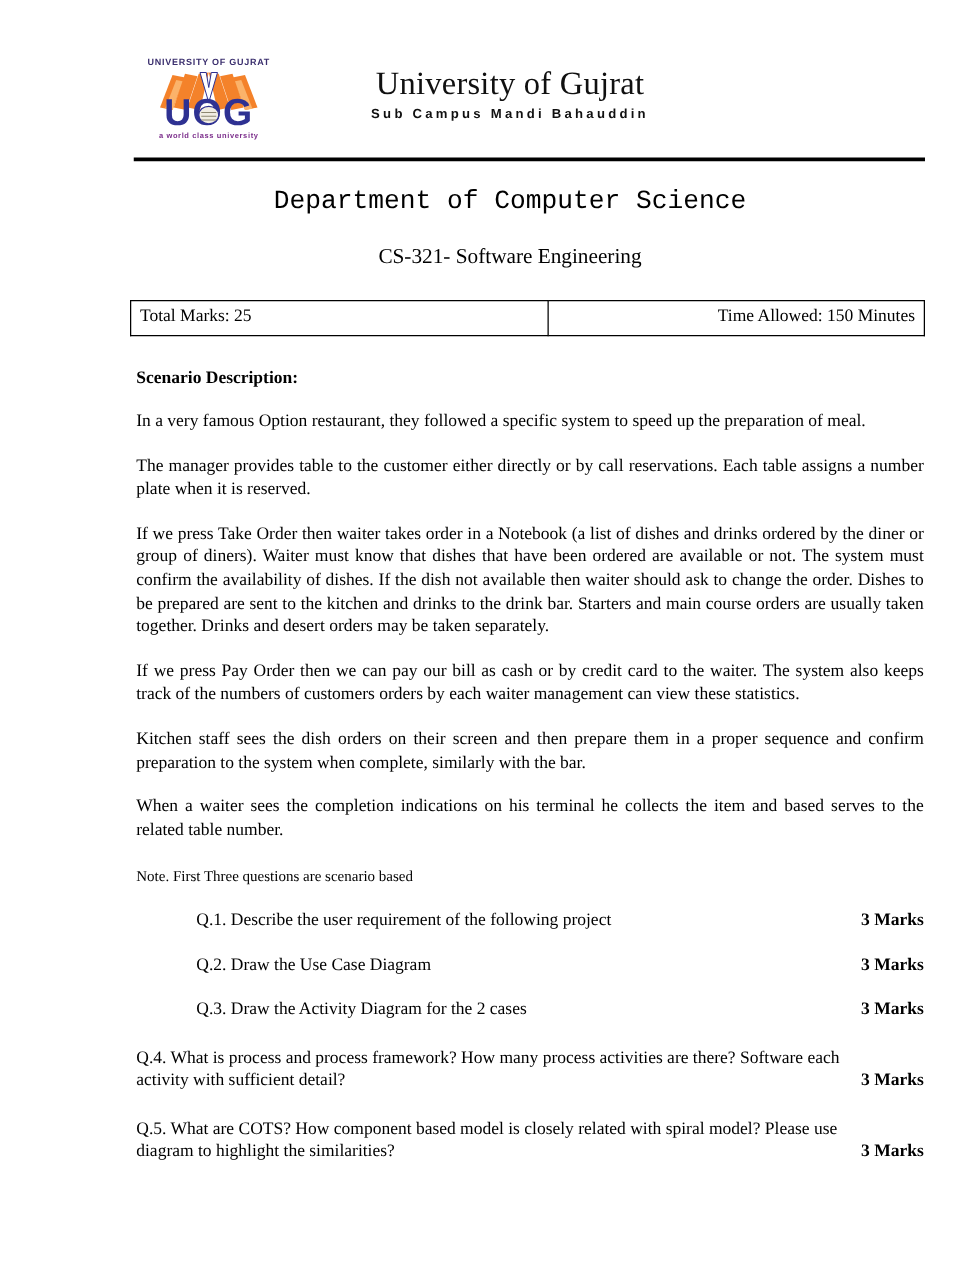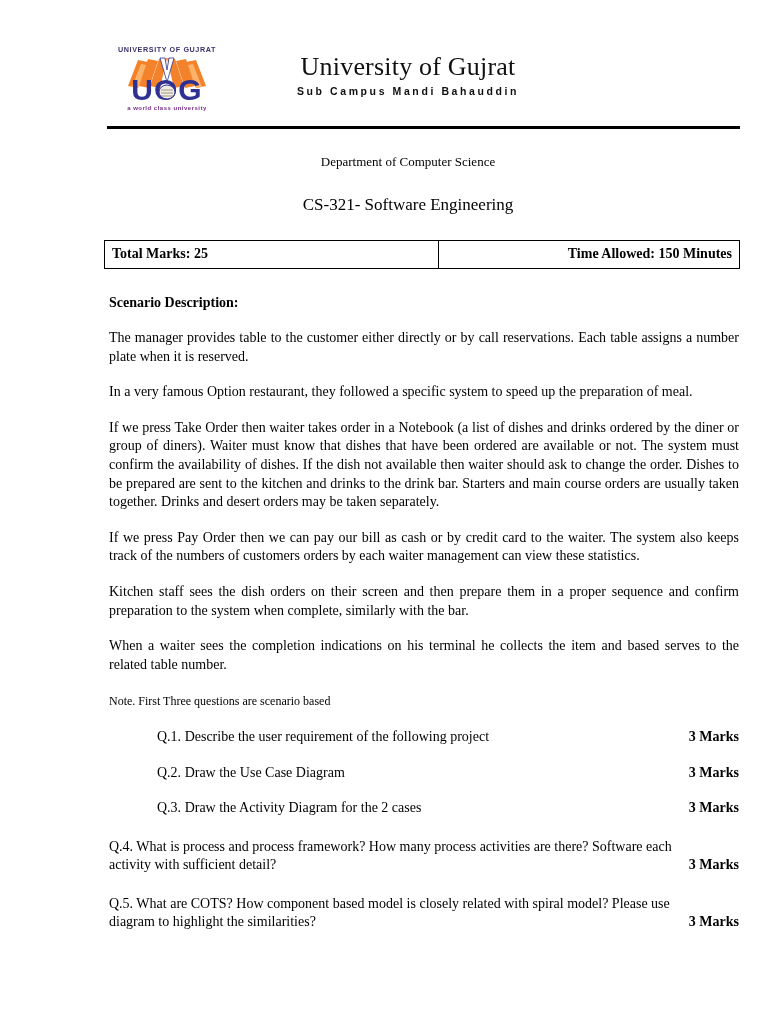--- a/index.html
+++ b/index.html
@@ -72,22 +72,23 @@
     margin-left: 79px;
   }
 
   
   .titles {
     text-align: center;
     margin-top: 22px;
     padding-left: 48px;
   }
   .dept {
-    font-size: 13px;
+    font-size: 21px;
     line-height: 22px;
+    font-family: Liberation Mono, monospace;
   }
   .course {
     font-size: 17px;
     line-height: 22px;
     margin-top: 21px;
   }
   .exam {
     font-size: 14.5px;
     line-height: 20px;
     margin-top: 19px;
@@ -96,21 +97,21 @@
   
   .marks-table {
     margin: 24px 0 0 76px;
     width: 636px;
     border-collapse: collapse;
     table-layout: fixed;
   }
   .marks-table td {
     border: 1.5px solid #000000;
     font-size: 14px;
-    font-weight: bold;
+    font-weight: normal;
     padding: 4px 7px 5px 7px;
     line-height: 18px;
     margin-left: 40px;
   }
   .marks-table td.left  { width: 319px; text-align: left; }
   .marks-table td.right { text-align: right; }
 
   
   .body {
     margin: 0 16px 0 81px;
@@ -224,22 +225,22 @@
       <td class="left">Total Marks: 25</td>
       <td class="right">Time Allowed: 150 Minutes</td>
     </tr>
   </tbody>
     </table>
 
   <div class="body">
 
     <div class="section-head">Scenario Description:</div>
 
+    <p class="para">In a very famous Option restaurant, they followed a specific system to speed up the preparation of meal.</p>
     <p class="para">The manager provides table to the customer either directly or by call reservations. Each table assigns a number plate when it is reserved.</p>
-    <p class="para">In a very famous Option restaurant, they followed a specific system to speed up the preparation of meal.</p>
     <p class="para">If we press Take Order then waiter takes order in a Notebook (a list of dishes and drinks ordered by the diner or group of diners). Waiter must know that dishes that have been ordered are available or not. The system must confirm the availability of dishes. If the dish not available then waiter should ask to change the order. Dishes to be prepared are sent to the kitchen and drinks to the drink bar. Starters and main course orders are usually taken together. Drinks and desert orders may be taken separately.</p>
     <p class="para">If we press Pay Order then we can pay our bill as cash or by credit card to the waiter. The system also keeps track of the numbers of customers orders by each waiter management can view these statistics.</p>
     <p class="para">Kitchen staff sees the dish orders on their screen and then prepare them in a proper sequence and confirm preparation to the system when complete, similarly with the bar.</p>
     <p class="para">When a waiter sees the completion indications on his terminal he collects the item and based serves to the related table number.</p>
 
     <p class="note">Note. First Three questions are scenario based</p>
 
     <div class="q-indent">
       <span class="b">Q.1.</span><span class="q-text"> Describe the user requirement of the following project</span><span class="b"></span><span class="q-text"></span>
       <span class="marks">3 Marks</span>

